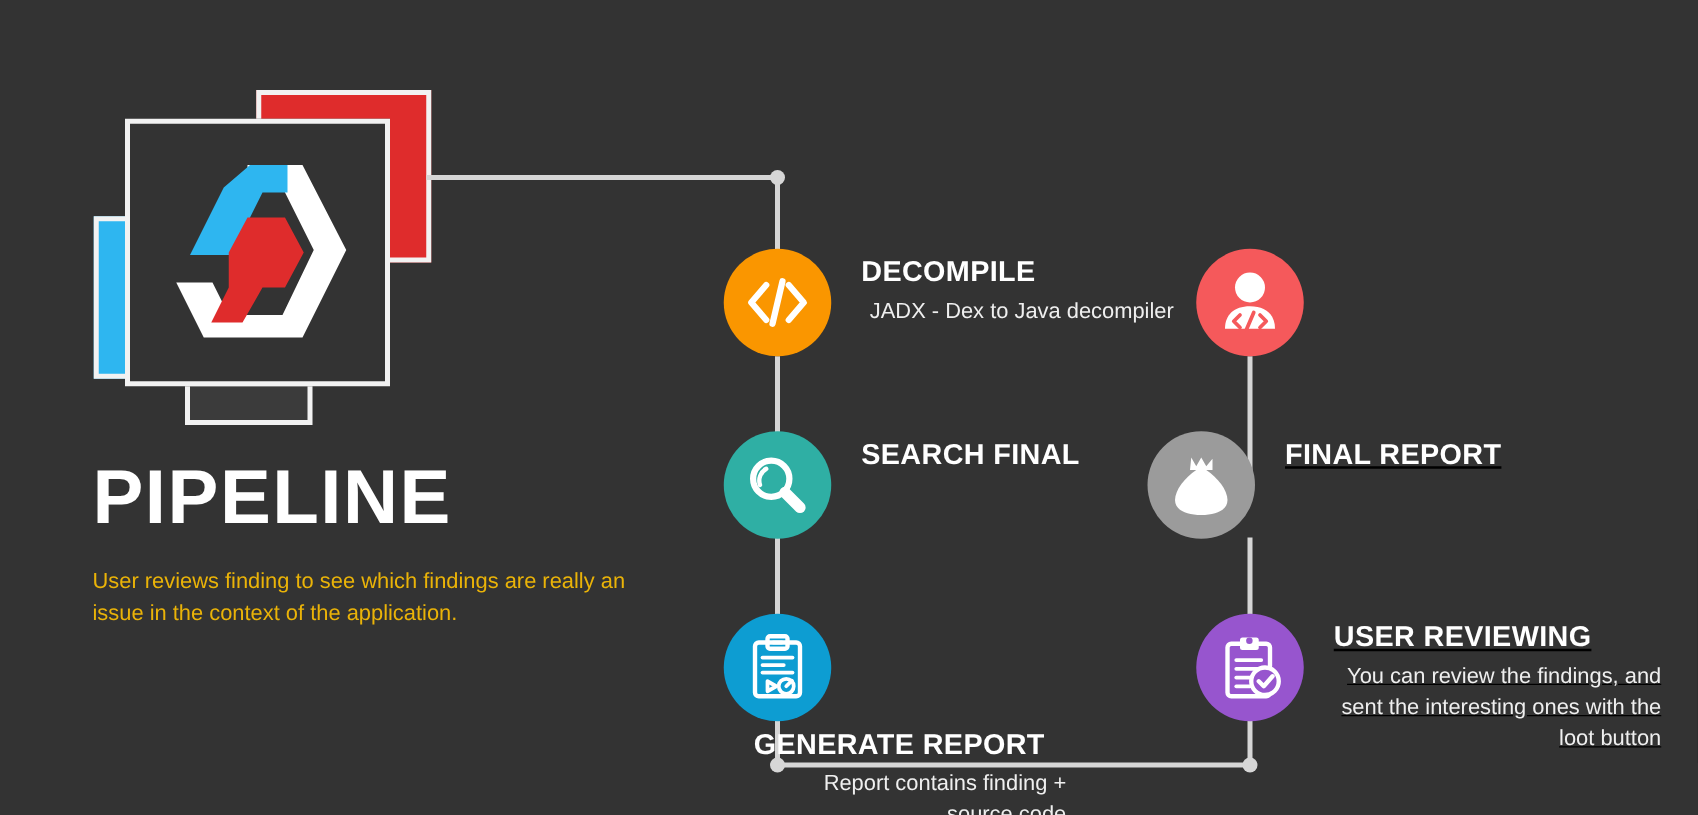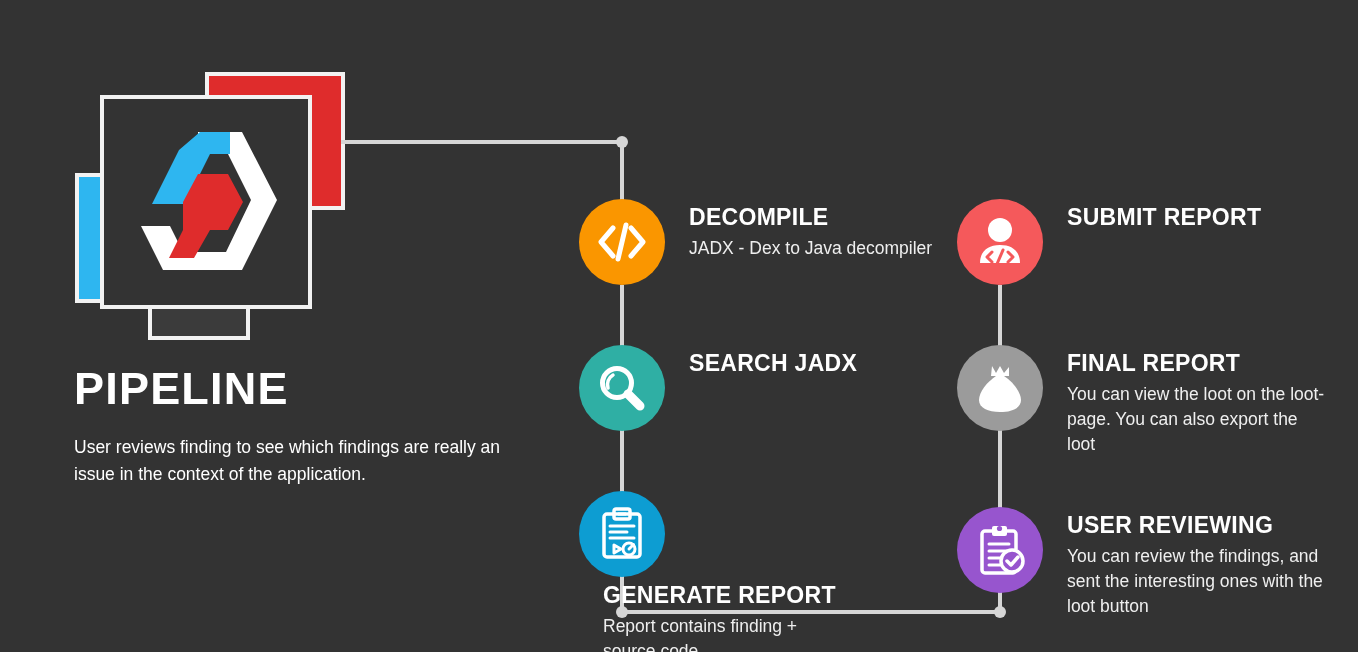--- a/index.html
+++ b/index.html
@@ -40,31 +40,31 @@
 
   
   #title-block {
     position: absolute;
     left: 74px;
     top: 365px;
     width: 460px;
   }
   #page-title {
     margin: 0;
-    font-size: 45px;
+    font-size: 61px;
     font-weight: bold;
     color: #ffffff;
     letter-spacing: 1.2px;
     line-height: 1.05;
   }
   #page-subtitle {
     margin: 22px 0 0 0;
     font-size: 17.5px;
     line-height: 1.5;
-    color: #ffffff;
+    color: #eab308;
     font-weight: normal;
   }
 
   
   .conn {
     position: absolute;
     background: #d6d6d6;
   }
   .conn-v { width: 4px; }
   .conn-h { height: 4px; }
@@ -104,20 +104,21 @@
     color: #ffffff;
     letter-spacing: 0.3px;
     line-height: 1.1;
     white-space: nowrap;
   }
   .step-desc {
     margin: 6px 0 0 0;
     font-size: 17.5px;
     line-height: 1.42;
     color: #efefef;
+    text-align: right;
   }
   .col-left  .step-desc { width: 250px; }
   .col-right .step-desc { width: 262px; }
 
   .badge-icon { display: block; }
 </style>
 </head>
 <body>
 
 <div id="stage" style="background: rgb(51, 51, 51);">
@@ -173,21 +174,21 @@
 
   <div class="step col-left" style="left:579px; top:345px;">
     <div class="step-badge" id="badge-search" style="background: rgb(47, 175, 164);">
       <svg class="badge-icon" width="52" height="52" viewBox="0 0 52 52">
         <circle cx="21" cy="21" r="14.5" fill="none" stroke="#fff" stroke-width="5"></circle>
         <path d="M12 26 a11 11 0 0 1 5 -13" fill="none" stroke="#fff" stroke-width="3.5" stroke-linecap="round"></path>
         <path d="M32 32 L44 44" stroke="#fff" stroke-width="9" stroke-linecap="round"></path>
       </svg>
     </div>
     <div class="step-text">
-      <p class="step-title">SEARCH JADX</p>
+      <p class="step-title">SEARCH FINAL</p>
     </div>
   </div>
 
   <div class="step col-left" style="left:579px; top:491px;flex-direction:column;">
     <div class="step-badge" id="badge-generate" style="background: rgb(13, 157, 210);">
       <svg class="badge-icon" width="50" height="54" viewBox="0 0 50 54">
         <rect x="7" y="7" width="36" height="43" rx="3" fill="none" stroke="#fff" stroke-width="3.5"></rect>
         <rect x="17" y="2" width="16" height="10" rx="2" fill="none" stroke="#fff" stroke-width="3.5"></rect>
         <rect x="21" y="5.5" width="8" height="3" fill="#fff"></rect>
         <path d="M13 19 H37" stroke="#fff" stroke-width="3" stroke-linecap="round"></path>
@@ -208,38 +209,36 @@
     <div class="step-badge" id="badge-submit" style="background: rgb(245, 89, 91);">
       <svg class="badge-icon" width="56" height="56" viewBox="0 0 56 56">
         <circle cx="28" cy="16" r="12" fill="#fff"></circle>
         <path d="M28 31 C15 31 8 38 8 49 L48 49 C48 38 41 31 28 31 Z" fill="#fff"></path>
         <path d="M20 38 L15 43 L20 48" fill="none" stroke="#f5595b" stroke-width="3" stroke-linecap="round" stroke-linejoin="round"></path>
         <path d="M36 38 L41 43 L36 48" fill="none" stroke="#f5595b" stroke-width="3" stroke-linecap="round" stroke-linejoin="round"></path>
         <path d="M31 36 L25 50" stroke="#f5595b" stroke-width="3" stroke-linecap="round"></path>
       </svg>
     </div>
     <div class="step-text">
-      <p class="step-title">SUBMIT REPORT</p>
-    </div>
-  </div>
-
-  <div class="step col-right" style="left:957px; top:345px;">
+    </div>
+  </div>
+
+  <div class="step col-right" style="left:918px; top:345px;text-decoration:underline;">
     <div class="step-badge" id="badge-final" style="background: rgb(155, 155, 155);">
       <svg class="badge-icon" width="50" height="52" viewBox="0 0 50 52">
         <path d="M17 4 L21 11 L25 4 L29 11 L34 5 L34 14 L16 14 Z" fill="#fff"></path>
         <path d="M21 14 C12 20 4 30 4 38 C4 46 13 50 25 50 C37 50 46 46 46 38 C46 30 38 20 29 14 Z" fill="#fff"></path>
       </svg>
     </div>
     <div class="step-text">
       <p class="step-title">FINAL REPORT</p>
-      <p class="step-desc">You can view the loot on the loot-page. You can also export the loot</p>
-    </div>
-  </div>
-
-  <div class="step col-right" style="left:957px; top:507px;">
+    </div>
+  </div>
+
+  <div class="step col-right" style="left:957px; top:491px;text-decoration:underline;">
     <div class="step-badge" id="badge-review" style="background: rgb(151, 85, 206);">
       <svg class="badge-icon" width="52" height="54" viewBox="0 0 52 54">
         <path d="M30 8 H39 a3 3 0 0 1 3 3 V26 M42 40 V47 a3 3 0 0 1 -3 3 H11 a3 3 0 0 1 -3 -3 V11 a3 3 0 0 1 3 -3 H20" fill="none" stroke="#fff" stroke-width="3.5" stroke-linecap="round"></path>
         <rect x="18" y="3" width="15" height="10" rx="2" fill="#fff"></rect>
         <circle cx="25.5" cy="5.5" r="2.6" fill="#9755ce"></circle>
         <path d="M15 21 H35" stroke="#fff" stroke-width="3" stroke-linecap="round"></path>
         <path d="M15 28 H33" stroke="#fff" stroke-width="3" stroke-linecap="round"></path>
         <path d="M15 35 H28" stroke="#fff" stroke-width="3" stroke-linecap="round"></path>
         <path d="M15 42 H26" stroke="#fff" stroke-width="3" stroke-linecap="round"></path>
         <circle cx="38" cy="38" r="11" fill="#9755ce" stroke="#fff" stroke-width="3.5"></circle>

